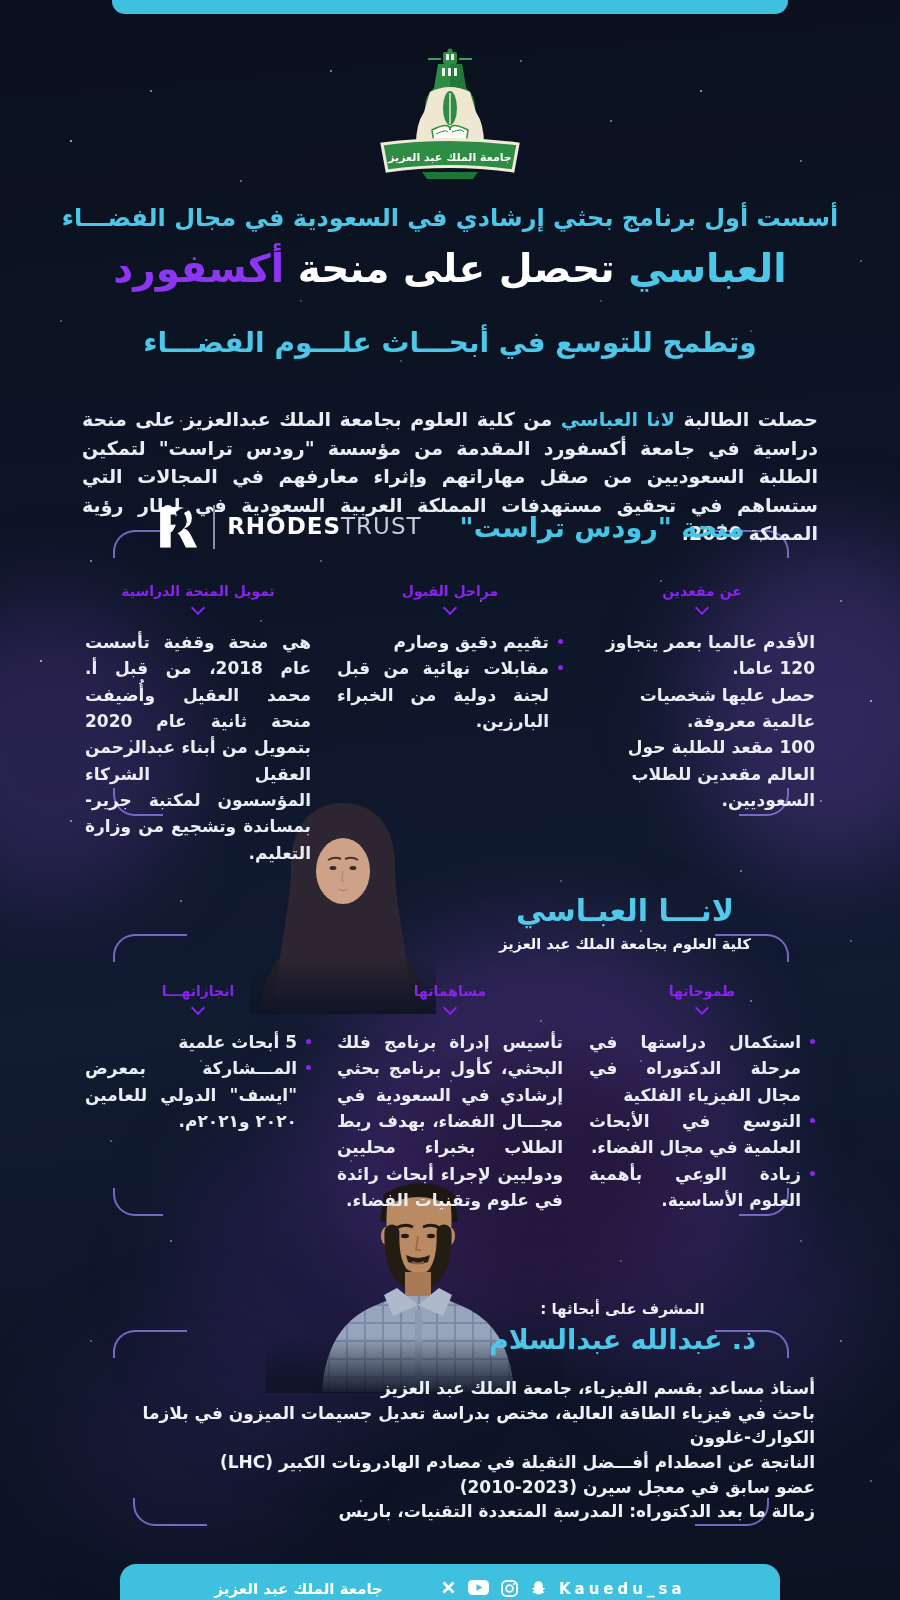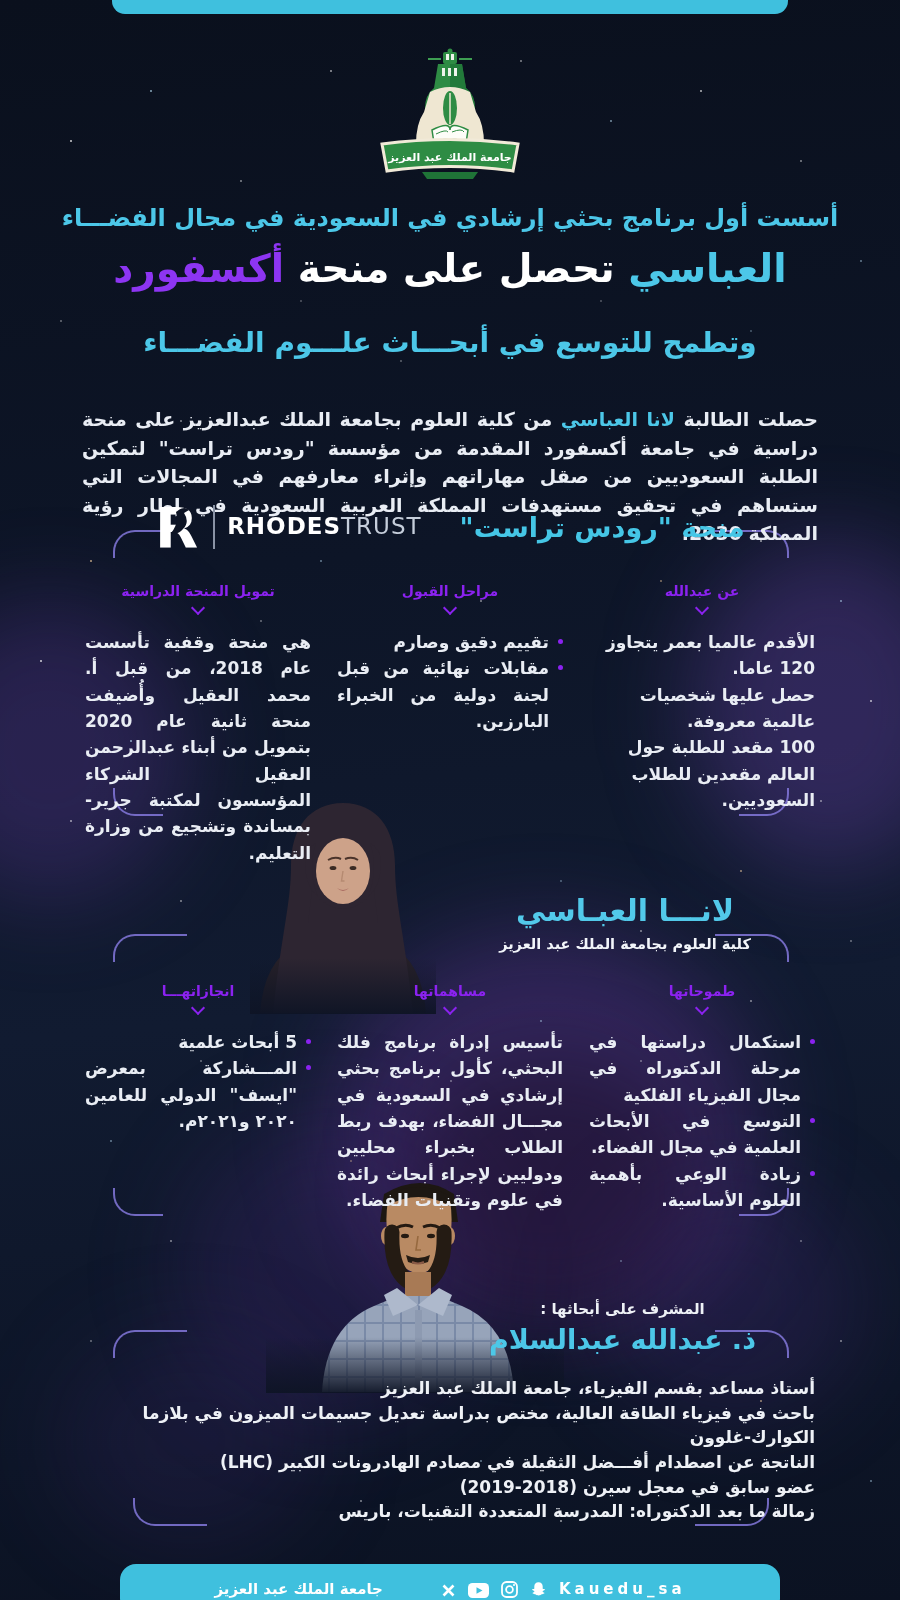--- a/index.html
+++ b/index.html
@@ -33,21 +33,21 @@
     800px 1240px rgba(255,255,255,.4),700px 1180px rgba(255,255,255,.5),620px 1260px rgba(191,232,255,.4),
     520px 1340px rgba(255,255,255,.5),420px 1260px rgba(255,255,255,.3),350px 1160px rgba(255,217,166,.4),
     450px 1080px rgba(255,255,255,.4),540px 1020px rgba(191,232,255,.5),640px 1060px rgba(255,255,255,.4),
     750px 1000px rgba(255,255,255,.5),850px 940px rgba(255,255,255,.4),400px 360px rgba(255,255,255,.35),
     600px 300px rgba(255,255,255,.3),750px 330px rgba(191,232,255,.35),300px 300px rgba(255,255,255,.3);}
   
   #top-bar{position:absolute;left:112px;top:-12px;width:676px;height:26px;background:#3fc0de;border-radius:13px;}
   #footer{position:absolute;left:120px;top:1564px;width:660px;height:50px;background:#3fc0de;border-radius:16px;
     display:flex;align-items:center;justify-content:center;gap:58px;color:#fff;}
   .f-uni{font-size:15px;font-weight:bold;direction:rtl;}
-  .f-social{display:flex;align-items:flex-end;gap:12px;}
+  .f-social{display:flex;align-items:flex-start;gap:12px;}
   .f-handle{font-size:15px;letter-spacing:4px;font-weight:bold;}
   .f-ic{display:flex;align-items:center;}
   
   #kau-logo{position:absolute;left:372px;top:48px;width:156px;height:132px;}
   
   .h1,.h3{position:absolute;left:0;width:100%;text-align:center;color:#4cc7e8;font-weight:bold;direction:rtl;}
   .h1{top:204px;font-size:24px;}
   .h2{position:absolute;top:246px;left:0;width:100%;text-align:center;font-size:39px;font-weight:bold;direction:rtl;color:#fff;}
   .h2 .name{color:#4cc7e8;} .h2 .grant{color:#8d35f2;}
   .h3{top:326px;font-size:28px;}
@@ -173,21 +173,21 @@
       <div class="r-div"></div>
       <div class="r-texts">
         <span class="r-primary">RHODES</span>
         <span class="r-secondary">TRUST</span>
       </div>
     </div>
   </div>
 
   <div class="cols" id="rhodes-cols">
     <div class="col">
-      <div class="col-title">عن عبدالله</div>
+      <div class="col-title">عن مقعدين</div>
       <div class="chev"></div>
       <div class="col-body">
           <div class="plain-item">الأقدم عالميا بعمر يتجاوز 120 عاما.</div>
           <div class="plain-item">حصل عليها شخصيات عالمية معروفة.</div>
           <div class="plain-item">100 مقعد للطلبة حول العالم مقعدين للطلاب السعوديين.</div>
         </div>
     </div>
     <div class="col">
       <div class="col-title">مراحل القبول</div>
       <div class="chev"></div>
@@ -308,21 +308,21 @@
 
   <div id="sup-head">
     <div class="sup-label">المشرف على أبحاثها :</div>
     <div class="sup-name">ذ. عبدالله عبدالسلام</div>
   </div>
 
   <div id="bio">
       <div class="bio-line">أستاذ مساعد بقسم الفيزياء، جامعة الملك عبد العزيز</div>
       <div class="bio-line">باحث في فيزياء الطاقة العالية، مختص بدراسة تعديل جسيمات الميزون في بلازما الكوارك-غلوون</div>
       <div class="bio-line">الناتجة عن اصطدام أفـــضل الثقيلة في مصادم الهادرونات الكبير (LHC)</div>
-      <div class="bio-line">عضو سابق في معجل سيرن (2018-2019)</div>
+      <div class="bio-line">عضو سابق في معجل سيرن (2023-2010)</div>
       <div class="bio-line">زمالة ما بعد الدكتوراه: المدرسة المتعددة التقنيات، باريس</div>
     </div>
 
   <div id="footer">
     <div class="f-uni">جامعة الملك عبد العزيز</div>
     <div class="f-social">
       <span class="f-ic">
         <svg width="15" height="15">
             <path d="M2.5,2.5 L12.5,12.5 M12.5,2.5 L2.5,12.5" stroke="#fff" stroke-width="2.6"></path>
           </svg>

